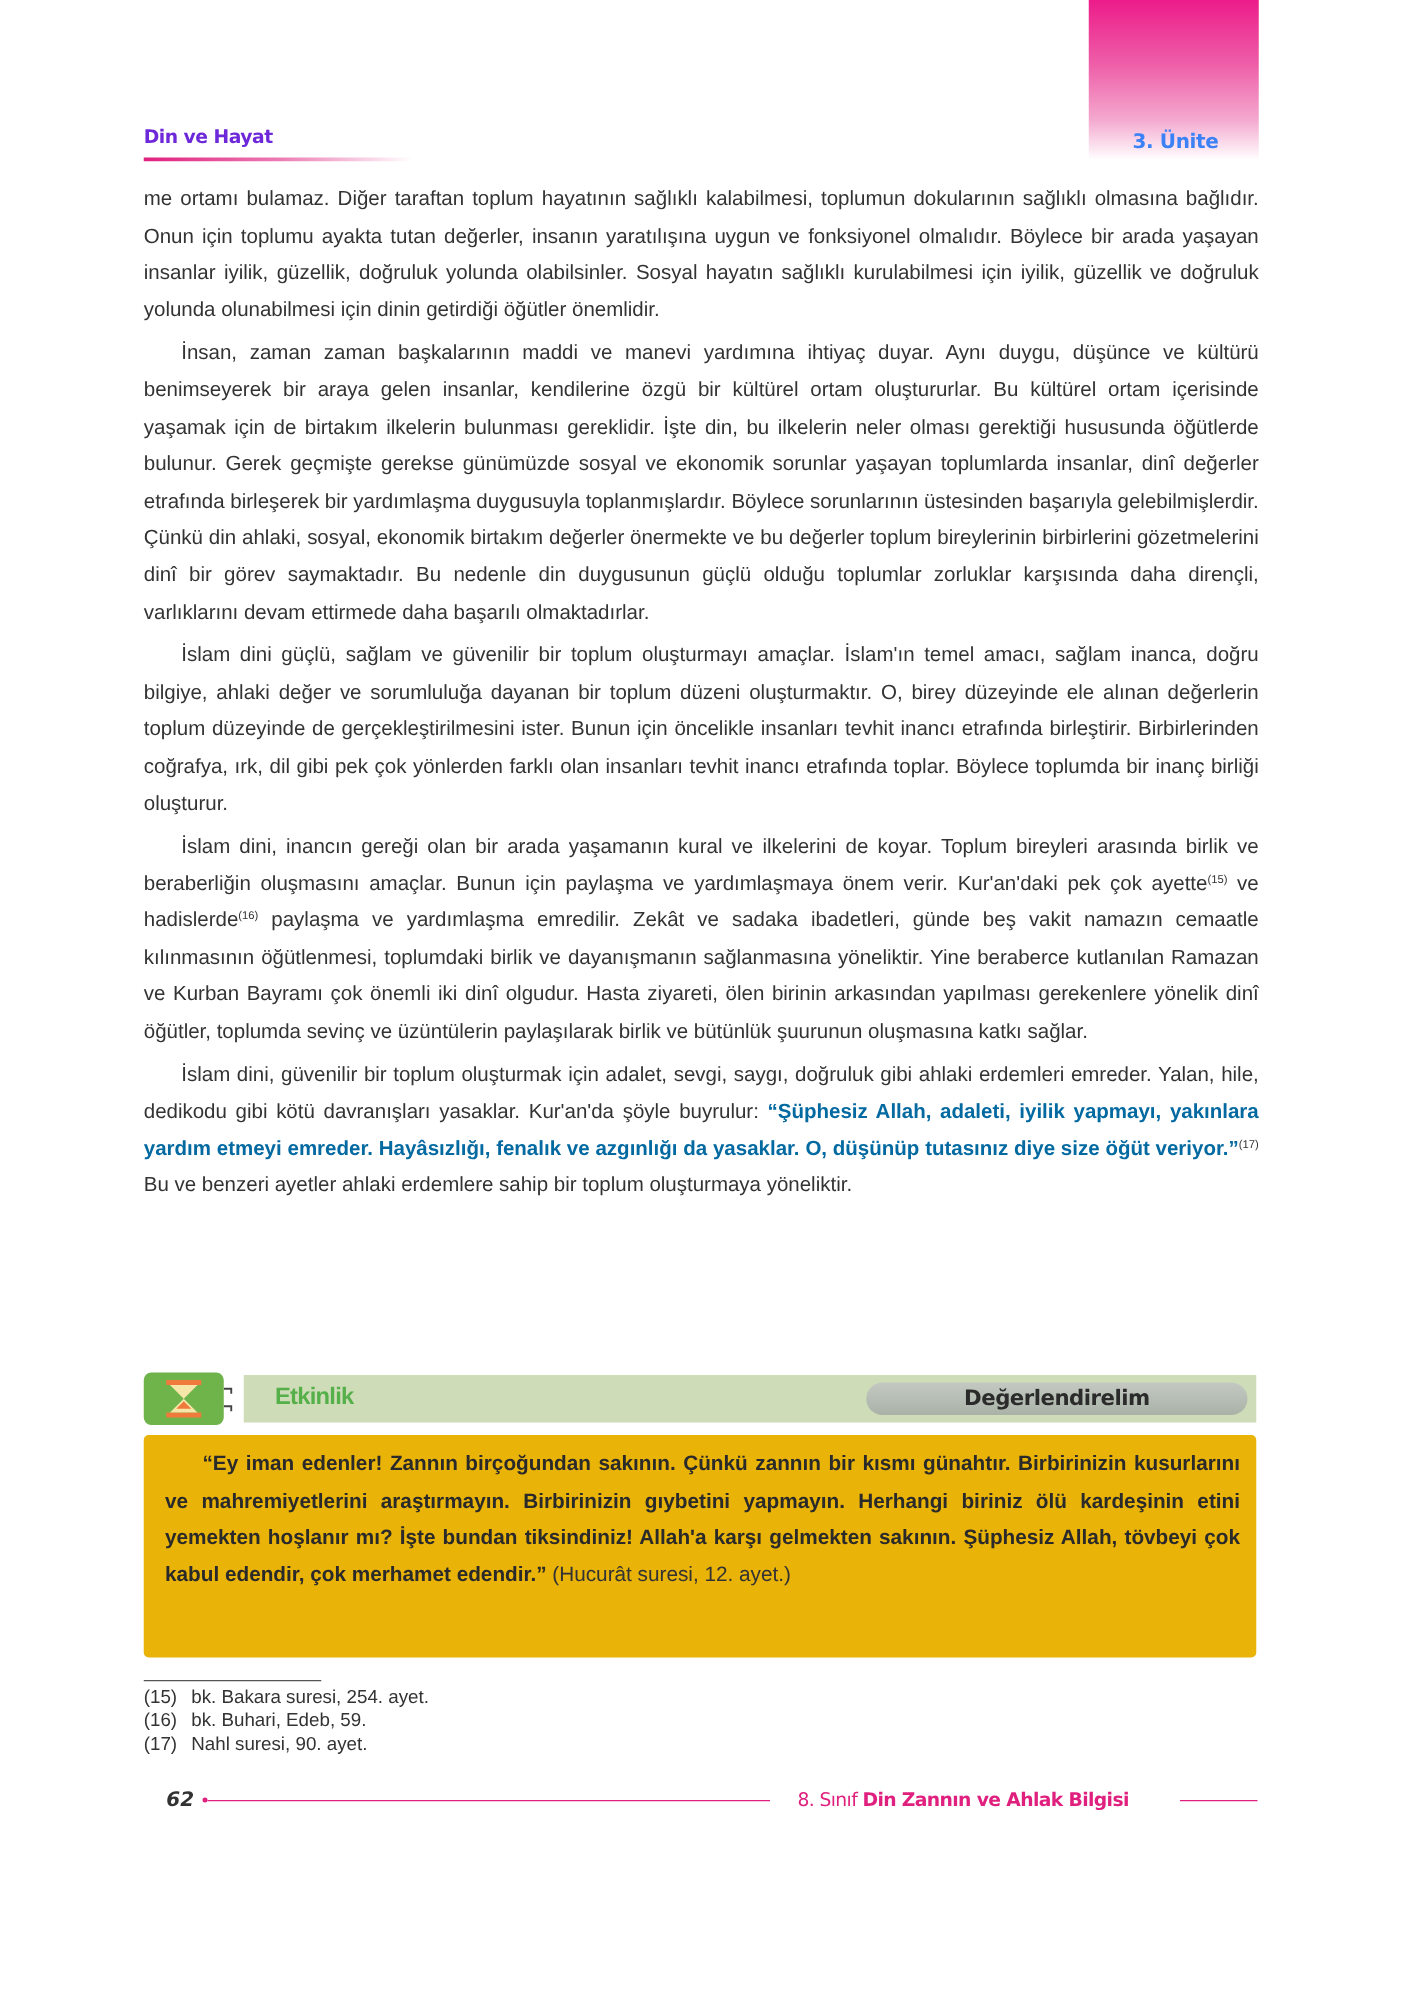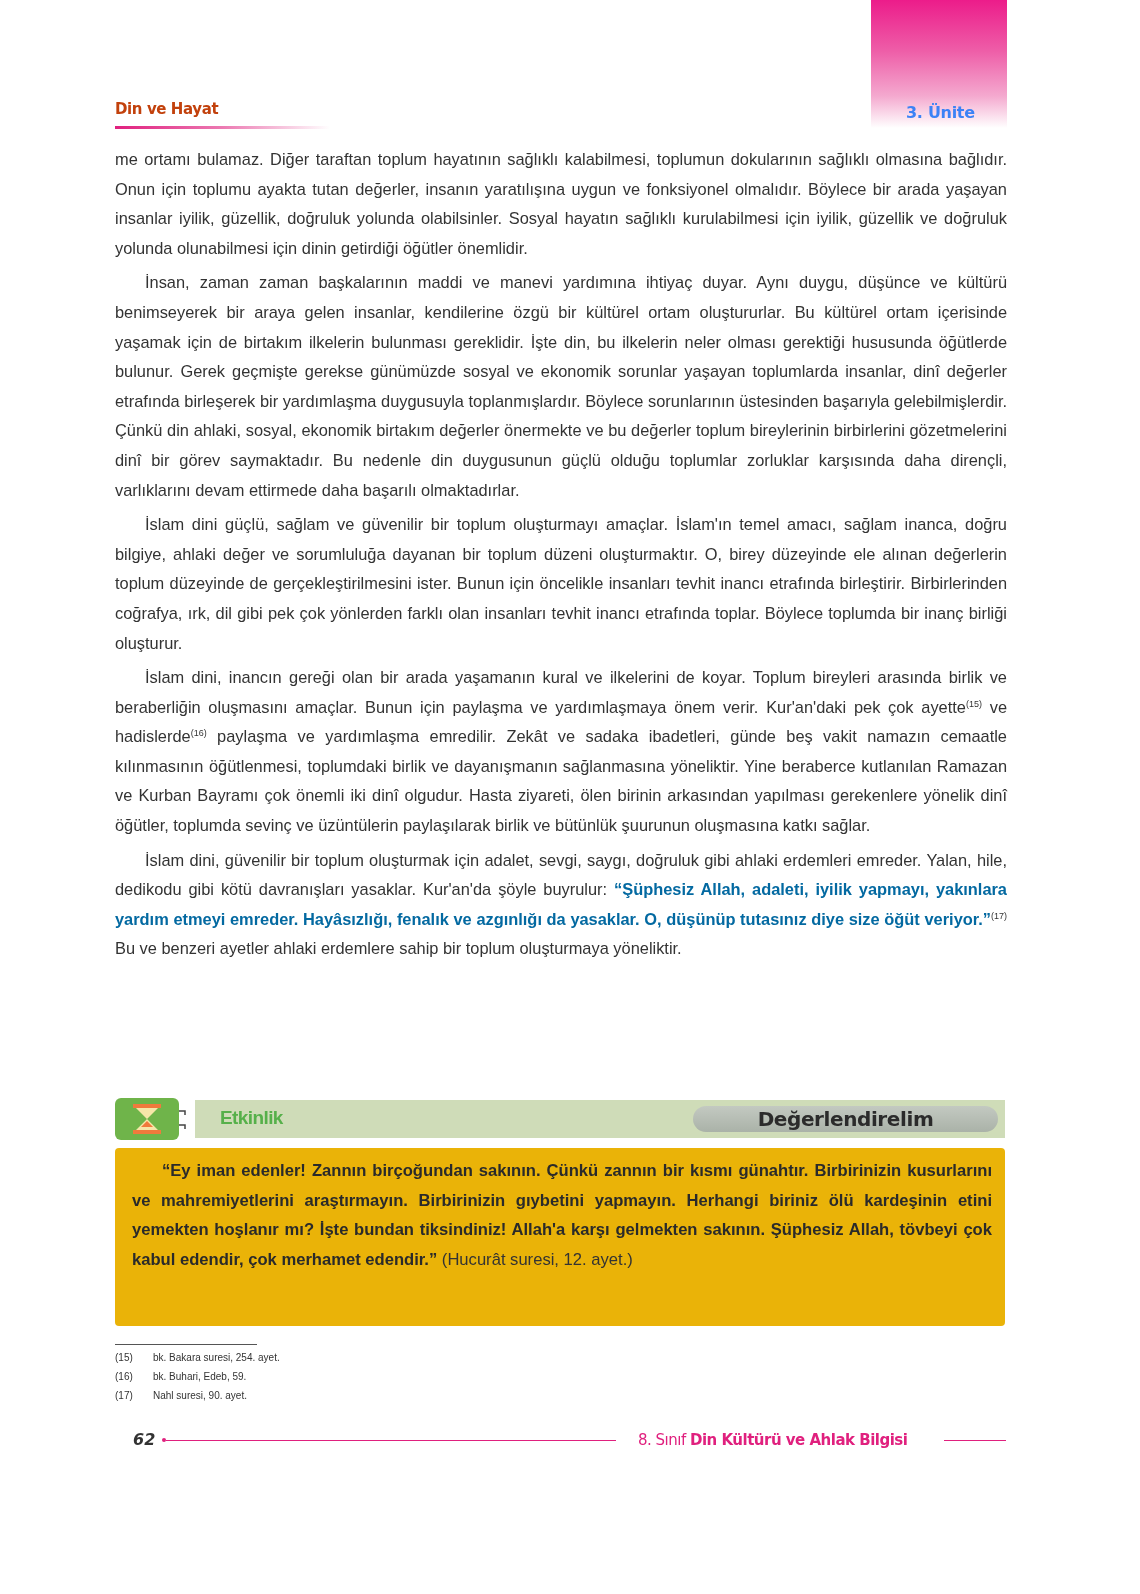--- a/index.html
+++ b/index.html
@@ -9,21 +9,21 @@
   }
   .unit-tab {
     position: absolute; left: 871px; top: 0; width: 136px; height: 128px;
     background: linear-gradient(to bottom, #ec1c8a 0%, #ee5ea8 40%, #f4a9cf 75%, #ffffff 100%);
   }
   .unit-label {
     position: absolute; left: 906px; top: 103px; font-size: 16px; font-weight: bold; color: #3b82f6;
     font-family: "DejaVu Sans", sans-serif; letter-spacing: -0.3px;
   }
   .book-section {
-    position: absolute; left: 115px; top: 100px; font-size: 15px; font-weight: bold; color: #c2410c;
+    position: absolute; left: 115px; top: 100px; font-size: 15px; font-weight: bold; color: #6d28d9;
     font-family: "DejaVu Sans", sans-serif; letter-spacing: -0.4px;
   }
   .section-underline {
     position: absolute; left: 115px; top: 126px; width: 215px; height: 3px;
     background: linear-gradient(to right, #e0207e 0%, #ec7ab2 50%, rgba(255,255,255,0) 100%);
   }
   .content {
     position: absolute; left: 115px; top: 145px; width: 892px;
     font-size: 16.4px; line-height: 29.6px; color: #333;
     text-align: justify;
@@ -49,37 +49,37 @@
   .act-title {
     position: absolute; left: 105px; top: 9px; font-size: 19px; font-weight: bold; color: #56b04a;
     font-family: Liberation Sans, sans-serif; letter-spacing: -0.6px;
   }
   .act-pill {
     position: absolute; left: 578px; top: 8px; width: 305px; height: 26px; border-radius: 13px;
     background: linear-gradient(to bottom, #c3c9c1, #aab2a8);
     display: flex; align-items: center; justify-content: center;
   }
   .act-pill span {
-    font-size: 20px; font-weight: bold; color: #2b2b2b; font-family: "DejaVu Sans", sans-serif; letter-spacing: -0.4px;
+    font-size: 17px; font-weight: bold; color: #2b2b2b; font-family: "DejaVu Sans", sans-serif; letter-spacing: -0.4px;
   }
   .activity-body {
     position: absolute; left: 115px; top: 1148px; width: 890px; height: 178px;
     background: #eab308; border-radius: 4px;
   }
   .quote {
     position: absolute; left: 17px; top: 8px; width: 860px;
     font-size: 16.6px; line-height: 29.6px; text-align: justify; color: #2a2a2a;
   }
   .quote .q-text { font-weight: bold; }
   .quote .q-ref { font-weight: normal; color: #333; }
   .task {
     position: absolute; left: 47px; top: 139px; font-size: 16.6px; font-style: italic; color: #333;
   }
   .footnote-rule { position: absolute; left: 115px; top: 1344px; width: 142px; height: 1px; background: #555; }
-  .footnotes { position: absolute; left: 115px; top: 1348px; font-size: 10px; line-height: 19px; color: #333; }
+  .footnotes { position: absolute; left: 115px; top: 1348px; font-size: 15px; line-height: 19px; color: #333; }
   .footnotes div span.num { display: inline-block; width: 38px; }
   .page-num { position: absolute; left: 133px; top: 1430px; font-size: 16px; color: #333; font-weight: bold; font-family: "DejaVu Sans", sans-serif; font-style: italic; }
   .footer-line-left { position: absolute; left: 166px; top: 1440px; width: 450px; height: 1px; background: #e0207e; }
   .footer-dot { position: absolute; left: 162px; top: 1438px; width: 4px; height: 4px; background: #e0207e; border-radius: 2px; }
   .footer-title { position: absolute; left: 638px; top: 1431px; font-size: 15px; color: #e0207e; font-family: "DejaVu Sans", sans-serif; letter-spacing: -0.5px; }
   .footer-title b { font-weight: bold; }
   .footer-line-right { position: absolute; left: 944px; top: 1440px; width: 62px; height: 1px; background: #e0207e; }
 </style>
 </head>
 <body>
@@ -130,14 +130,14 @@
 <div class="footnote-rule"></div>
 <div class="footnotes">
   <div><span class="num">(15)</span><span>bk. Bakara suresi, 254. ayet.</span></div>
   <div><span class="num">(16)</span><span>bk. Buhari, Edeb, 59.</span></div>
   <div><span class="num">(17)</span><span>Nahl suresi, 90. ayet.</span></div>
 </div>
 
 <div class="page-num">62</div>
 <div class="footer-dot"></div>
 <div class="footer-line-left"></div>
-<div class="footer-title"><span>8. Sınıf </span><b>Din Kültürü ve Ahlak Bilgisi</b></div>
+<div class="footer-title"><span>8. Sınıf </span><b>Din Zannın ve Ahlak Bilgisi</b></div>
 <div class="footer-line-right"></div>
 
 </body></html>

